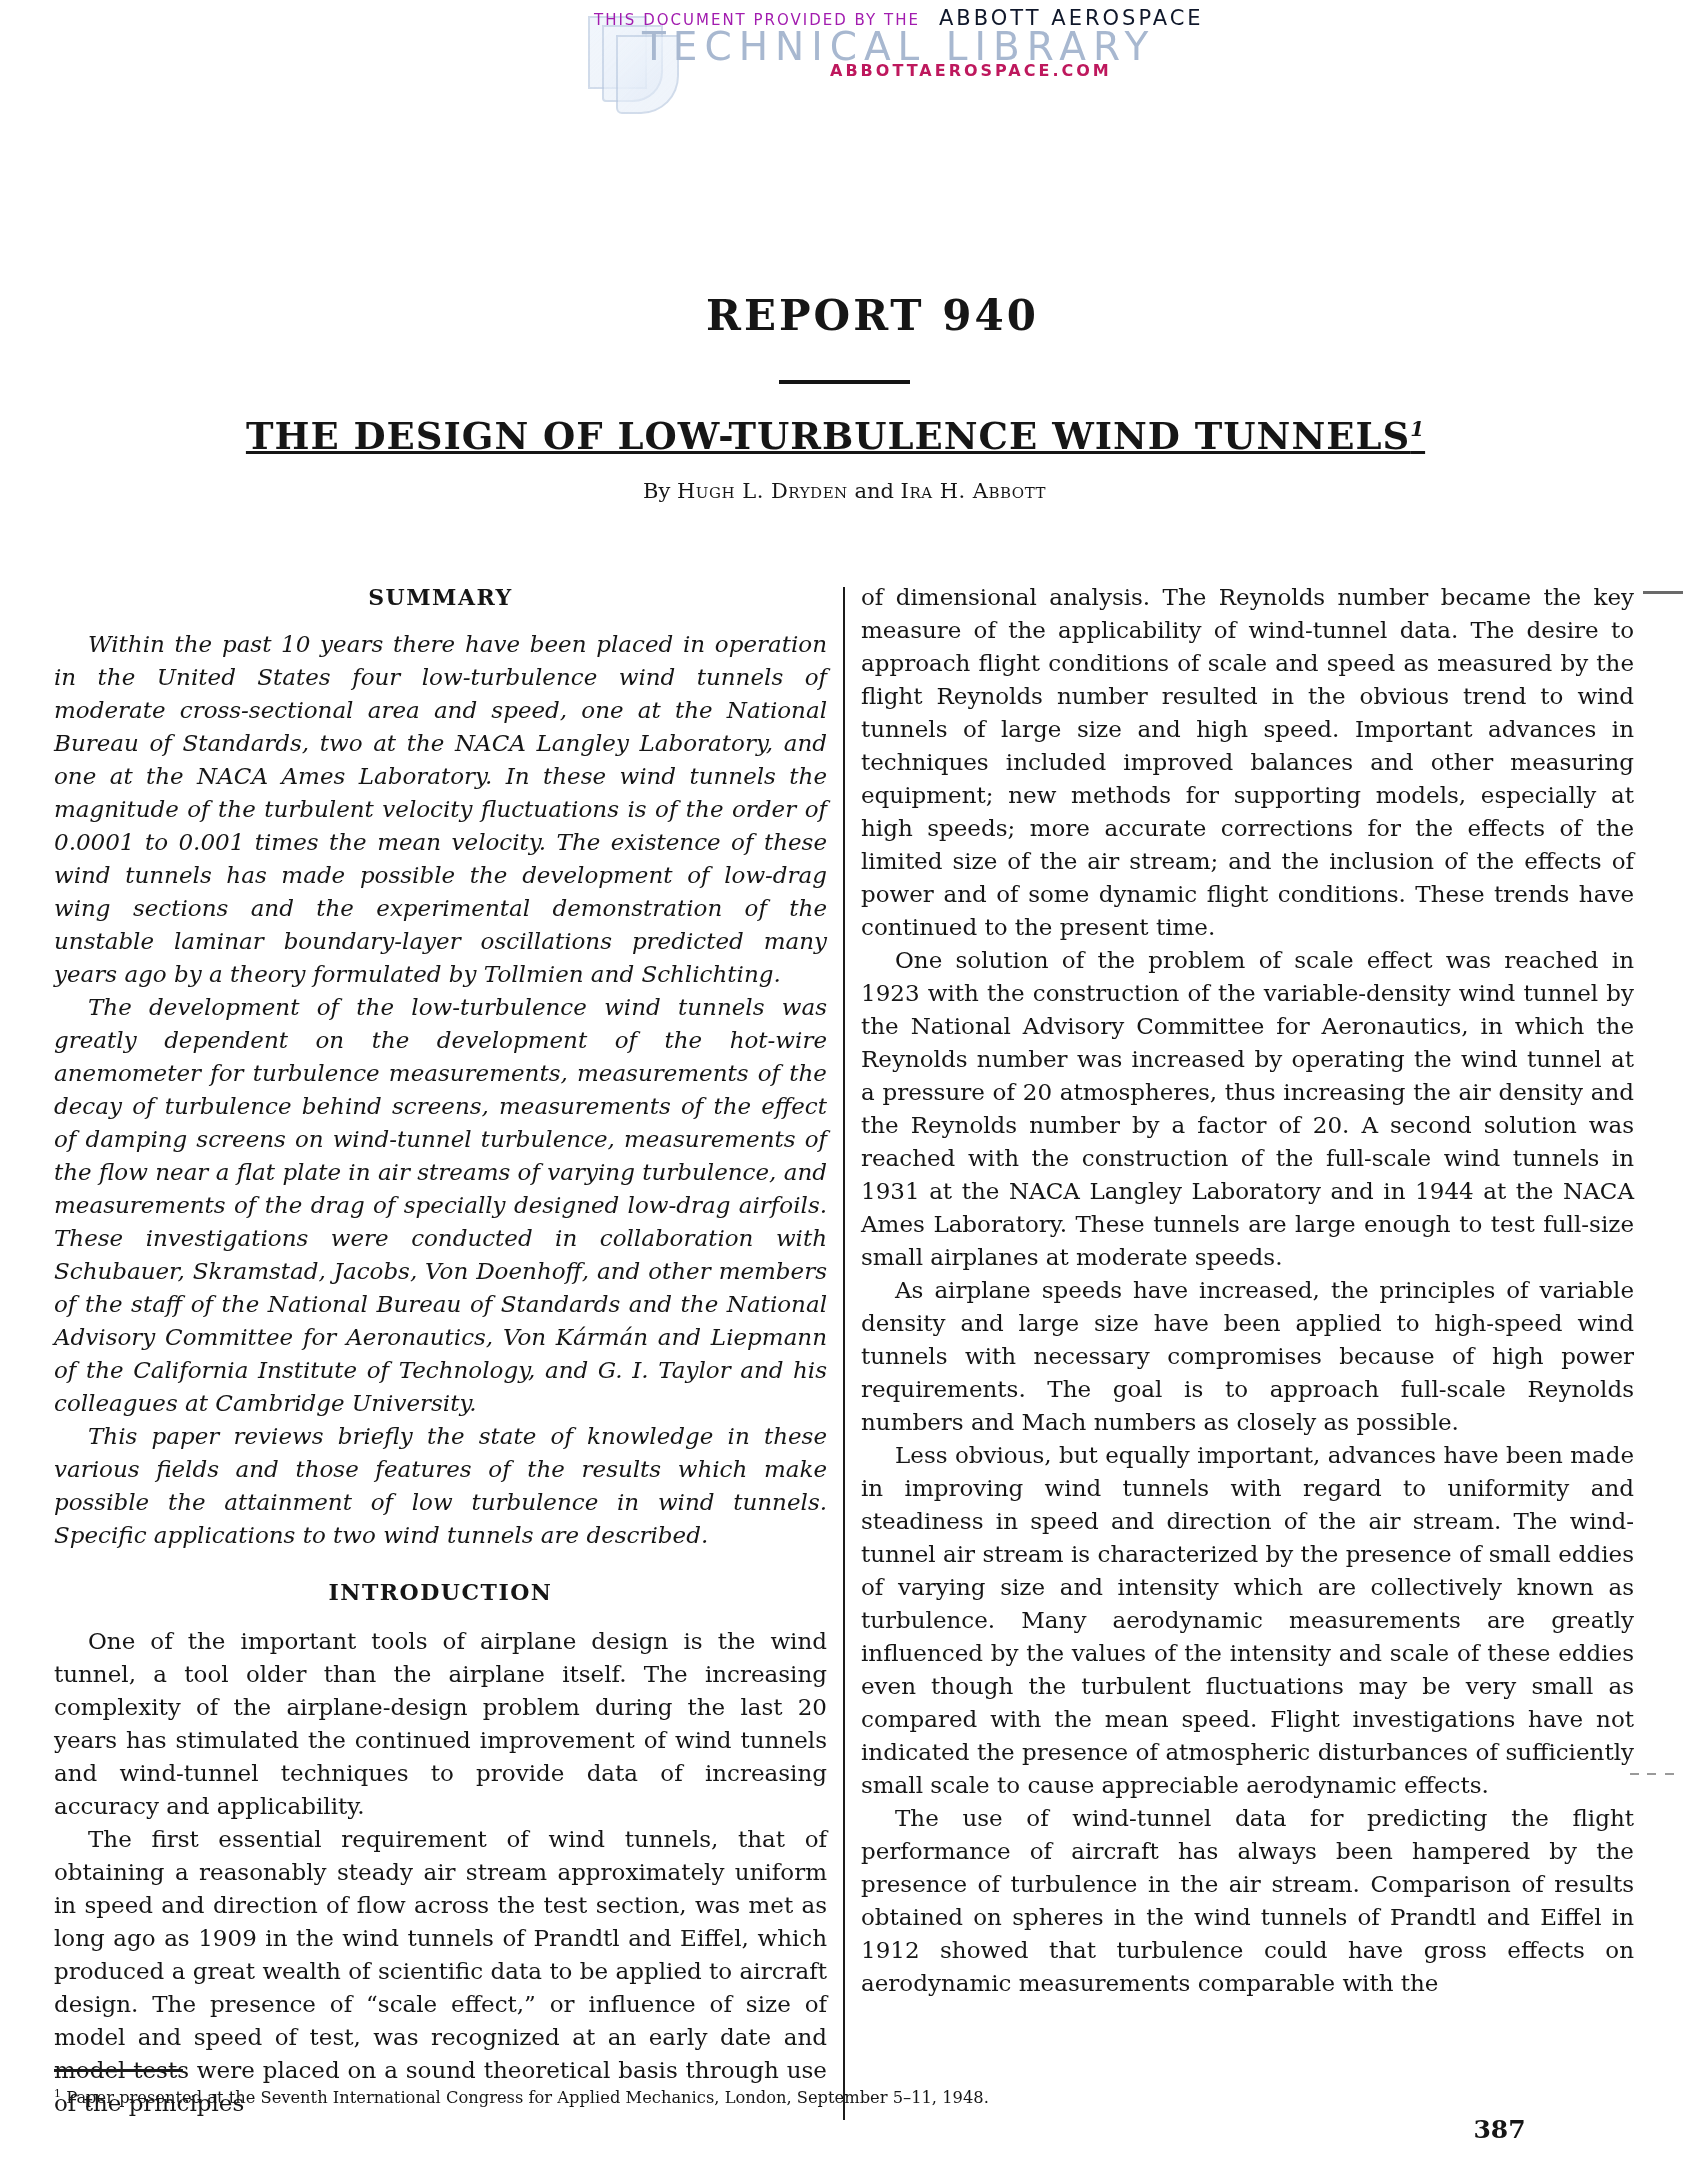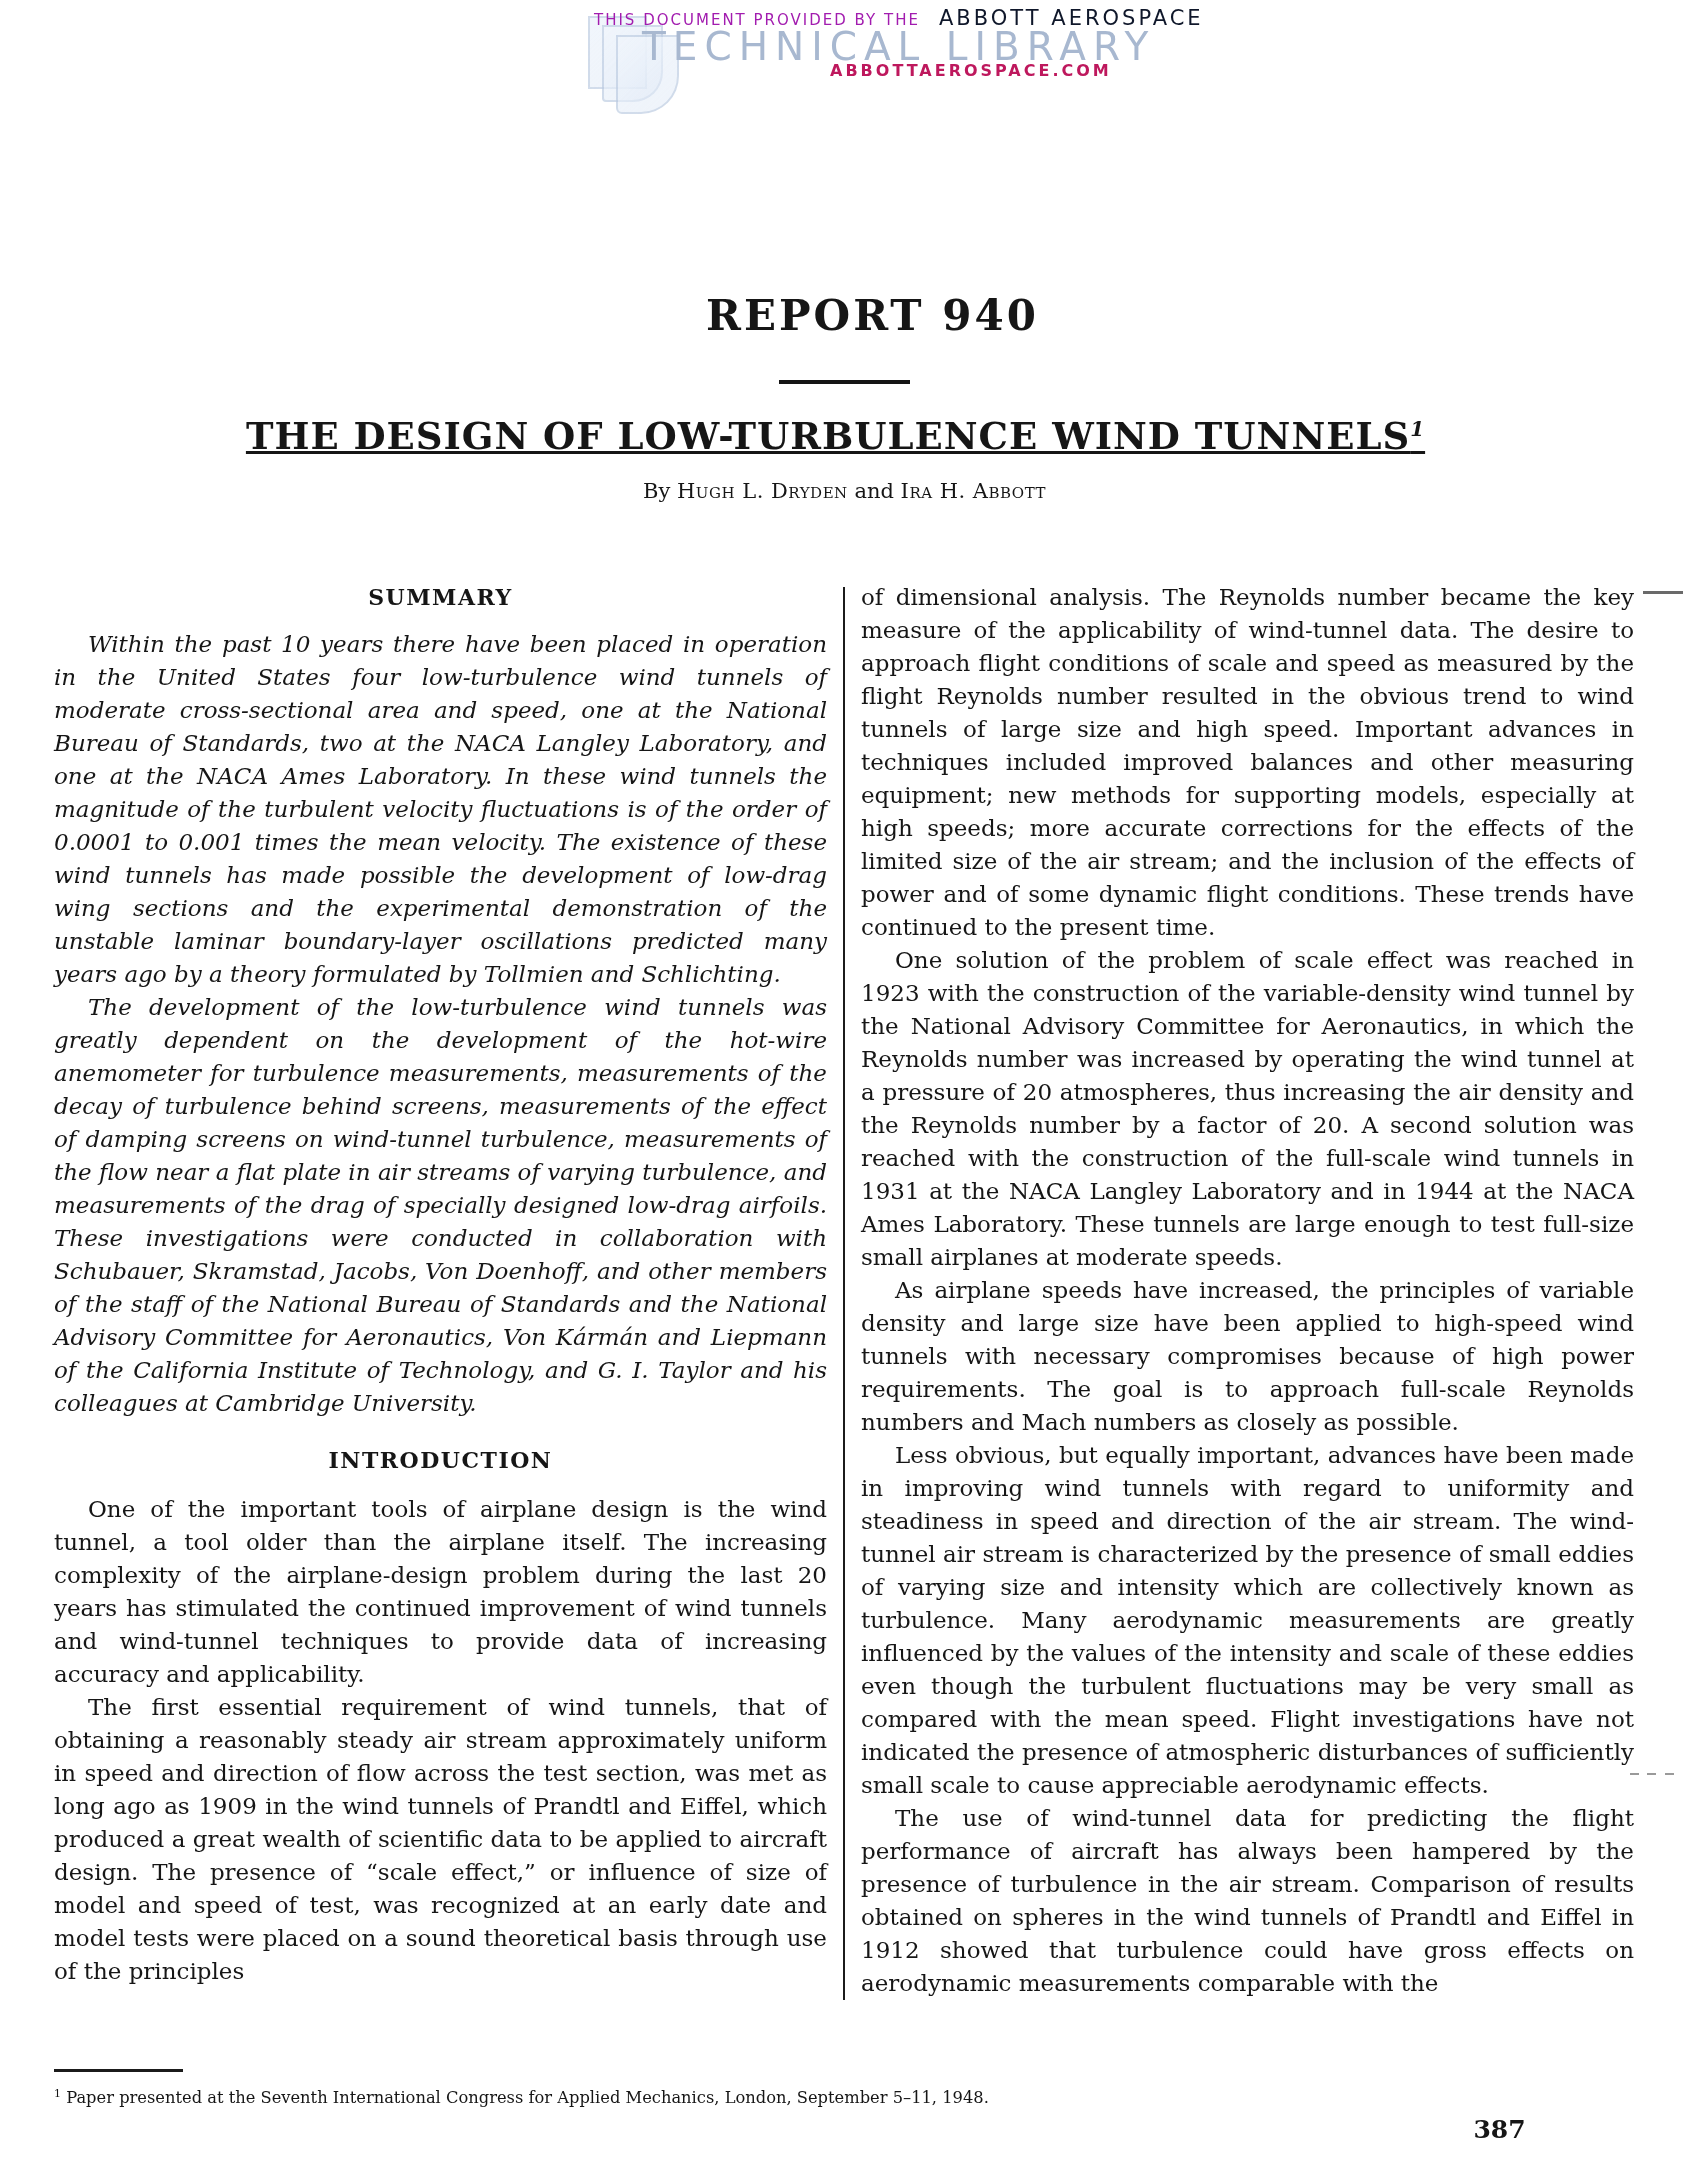--- a/index.html
+++ b/index.html
@@ -94,20 +94,21 @@
     <span class="sc">Hugh L. Dryden</span>
     <span>and</span>
     <span class="sc">Ira H. Abbott</span>
   </div>
 
   <div class="columns">
     <div class="col left">
       <div class="sec-heading">SUMMARY</div>
       <p class="italic">Within the past 10 years there have been placed in operation in the United States four low-turbulence wind tunnels of moderate cross-sectional area and speed, one at the National Bureau of Standards, two at the NACA Langley Laboratory, and one at the NACA Ames Laboratory.  In these wind tunnels the magnitude of the turbulent velocity fluctuations is of the order of 0.0001 to 0.001 times the mean velocity.  The existence of these wind tunnels has made possible the development of low-drag wing sections and the experimental demonstration of the unstable laminar boundary-layer oscillations predicted many years ago by a theory formulated by Tollmien and Schlichting.</p>
       <p class="italic">The development of the low-turbulence wind tunnels was greatly dependent on the development of the hot-wire anemometer for turbulence measurements, measurements of the decay of turbulence behind screens, measurements of the effect of damping screens on wind-tunnel turbulence, measurements of the flow near a flat plate in air streams of varying turbulence, and measurements of the drag of specially designed low-drag airfoils.  These investigations were conducted in collaboration with Schubauer, Skramstad, Jacobs, Von Doenhoff, and other members of the staff of the National Bureau of Standards and the National Advisory Committee for Aeronautics, Von Kármán and Liepmann of the California Institute of Technology, and G. I. Taylor and his colleagues at Cambridge University.</p>
+      <p class="italic">This paper reviews briefly the state of knowledge in these various fields and those features of the results which make possible the attainment of low turbulence in wind tunnels.  Specific applications to two wind tunnels are described.</p>
       <div class="sec-heading intro-heading">INTRODUCTION</div>
       <p>One of the important tools of airplane design is the wind tunnel, a tool older than the airplane itself.  The increasing complexity of the airplane-design problem during the last 20 years has stimulated the continued improvement of wind tunnels and wind-tunnel techniques to provide data of increasing accuracy and applicability.</p>
       <p>The first essential requirement of wind tunnels, that of obtaining a reasonably steady air stream approximately uniform in speed and direction of flow across the test section, was met as long ago as 1909 in the wind tunnels of Prandtl and Eiffel, which produced a great wealth of scientific data to be applied to aircraft design.  The presence of “scale effect,” or influence of size of model and speed of test, was recognized at an early date and model tests were placed on a sound theoretical basis through use of the principles</p>
     </div>
     <div class="divider"></div>
     <div class="col right">
       <p class="noindent">of dimensional analysis.  The Reynolds number became the key measure of the applicability of wind-tunnel data. The desire to approach flight conditions of scale and speed as measured by the flight Reynolds number resulted in the obvious trend to wind tunnels of large size and high speed. Important advances in techniques included improved balances and other measuring equipment; new methods for supporting models, especially at high speeds; more accurate corrections for the effects of the limited size of the air stream; and the inclusion of the effects of power and of some dynamic flight conditions.  These trends have continued to the present time.</p>
       <p>One solution of the problem of scale effect was reached in 1923 with the construction of the variable-density wind tunnel by the National Advisory Committee for Aeronautics, in which the Reynolds number was increased by operating the wind tunnel at a pressure of 20 atmospheres, thus increasing the air density and the Reynolds number by a factor of 20.  A second solution was reached with the construction of the full-scale wind tunnels in 1931 at the NACA Langley Laboratory and in 1944 at the NACA Ames Laboratory.  These tunnels are large enough to test full-size small airplanes at moderate speeds.</p>
       <p>As airplane speeds have increased, the principles of variable density and large size have been applied to high-speed wind tunnels with necessary compromises because of high power requirements.  The goal is to approach full-scale Reynolds numbers and Mach numbers as closely as possible.</p>
       <p>Less obvious, but equally important, advances have been made in improving wind tunnels with regard to uniformity and steadiness in speed and direction of the air stream. The wind-tunnel air stream is characterized by the presence of small eddies of varying size and intensity which are collectively known as turbulence.  Many aerodynamic measurements are greatly influenced by the values of the intensity and scale of these eddies even though the turbulent fluctuations may be very small as compared with the mean speed.  Flight investigations have not indicated the presence of atmospheric disturbances of sufficiently small scale to cause appreciable aerodynamic effects.</p>

